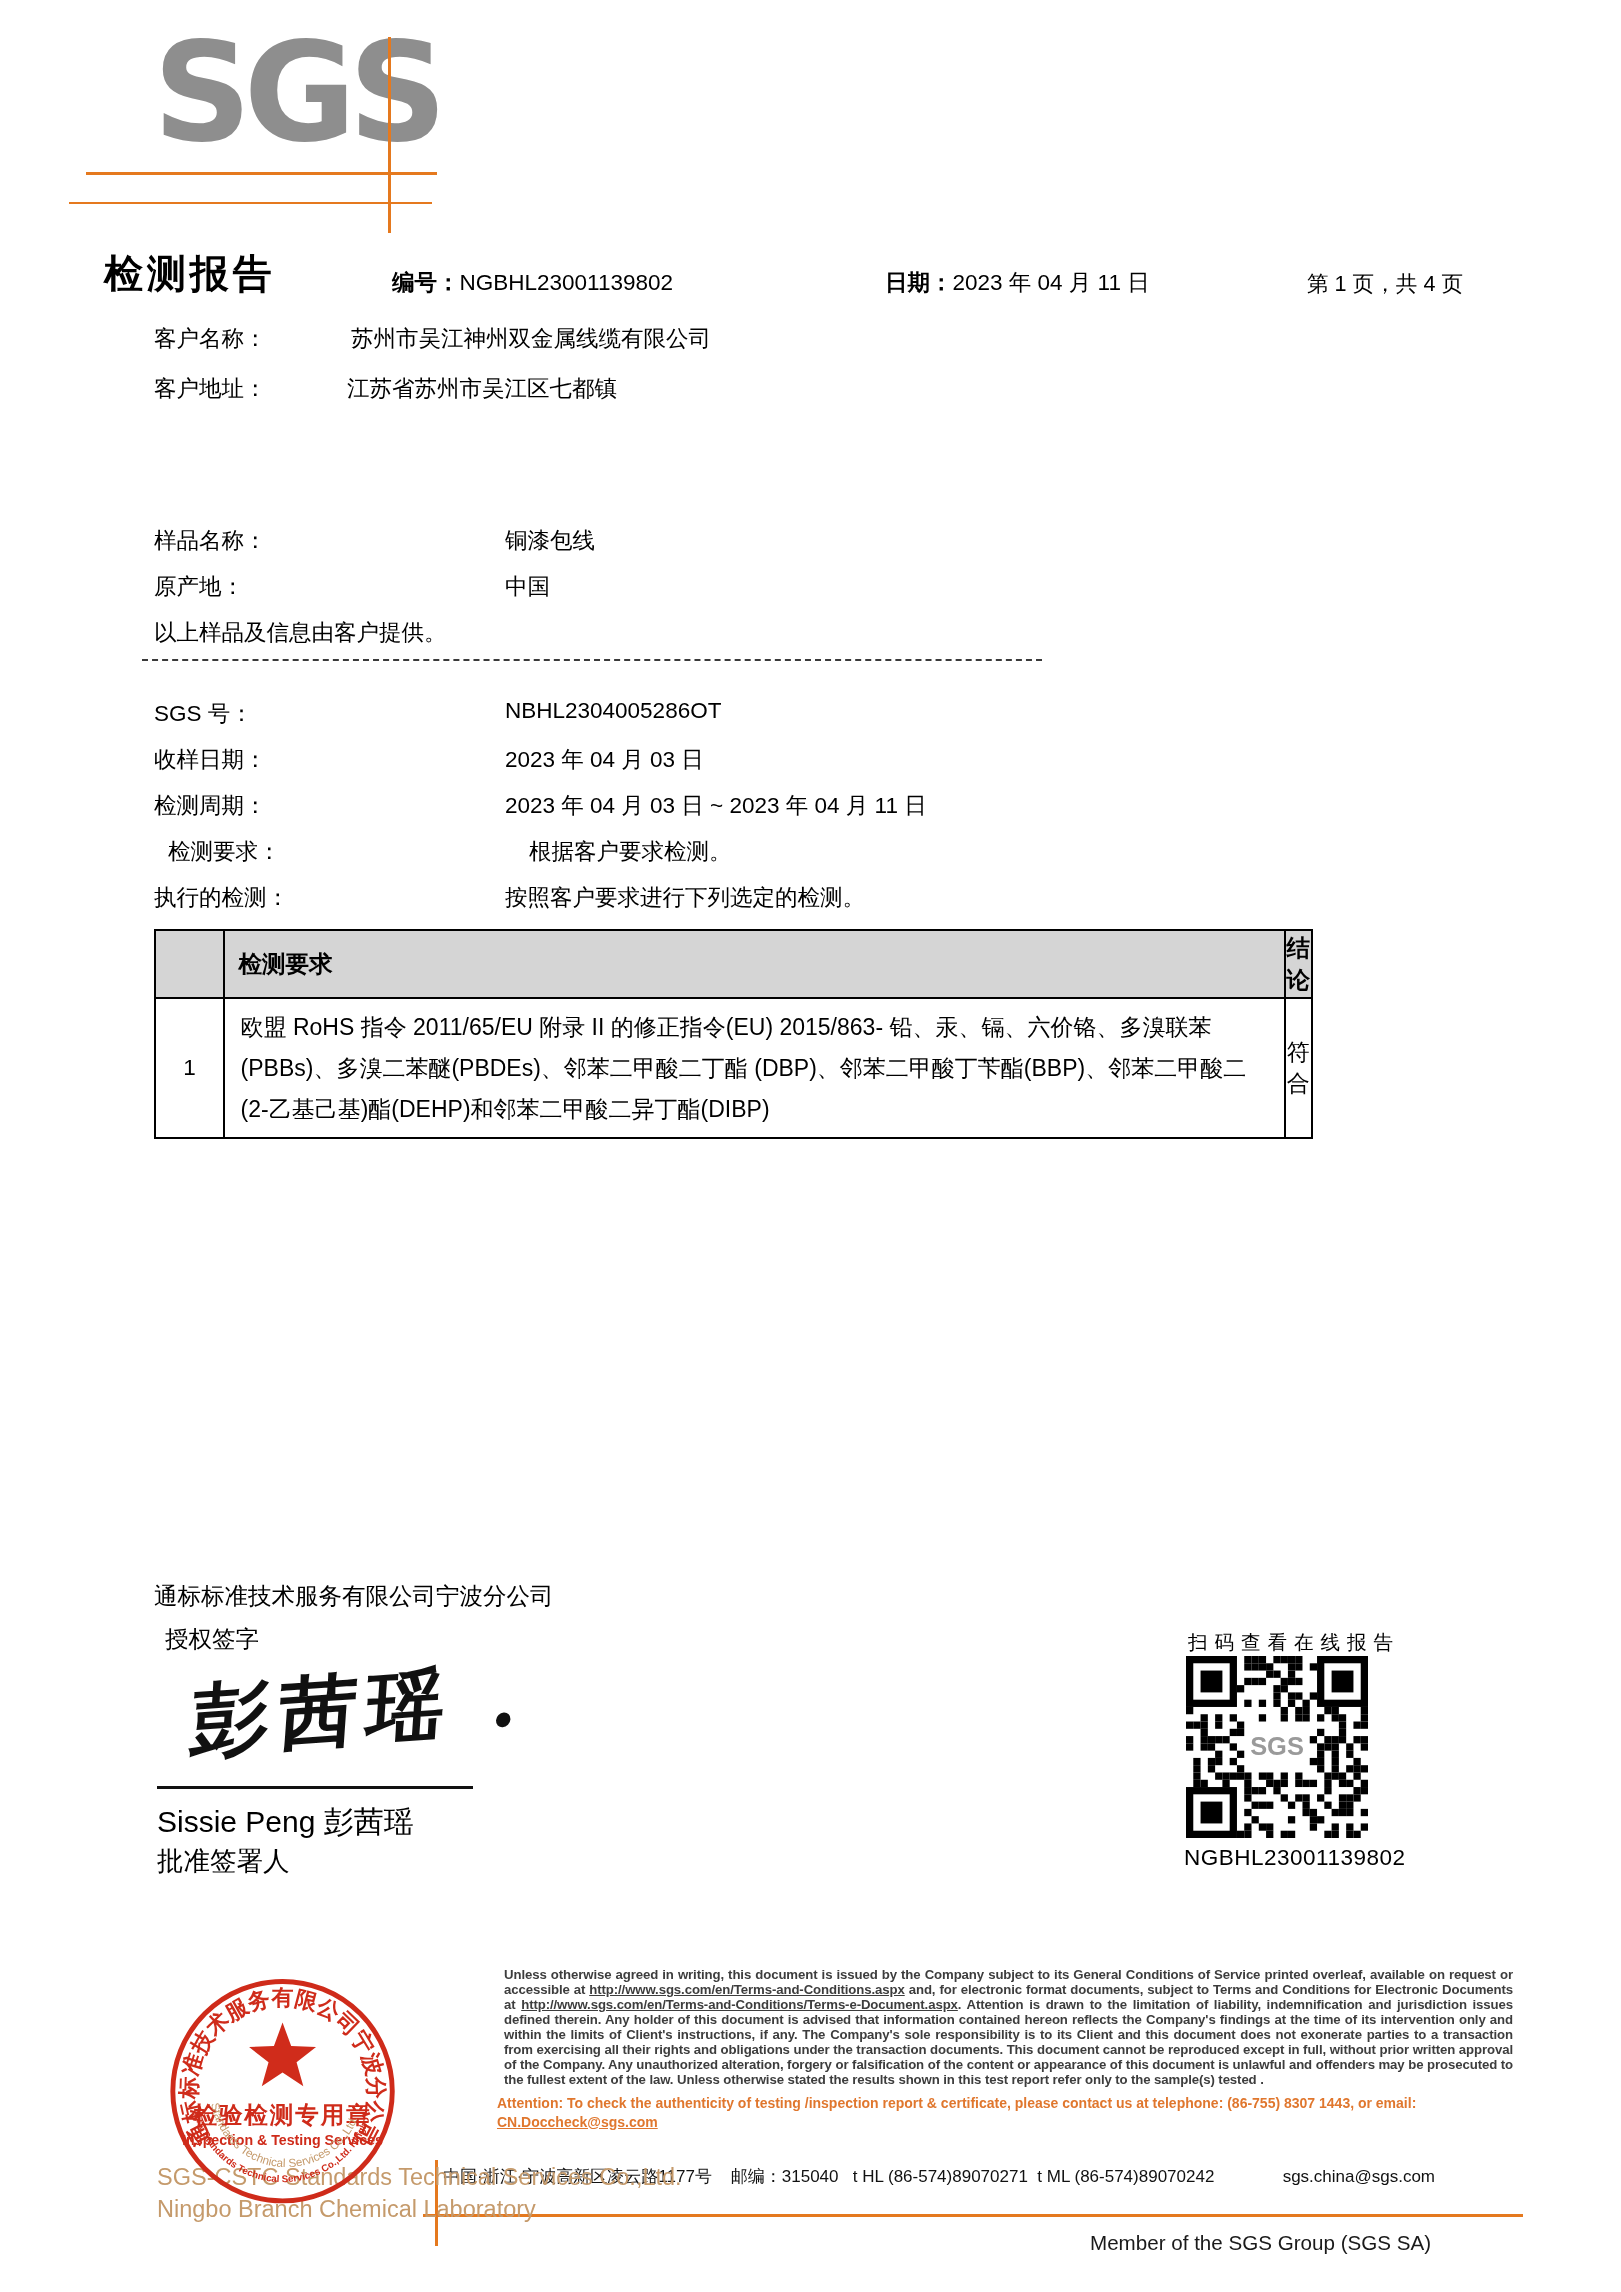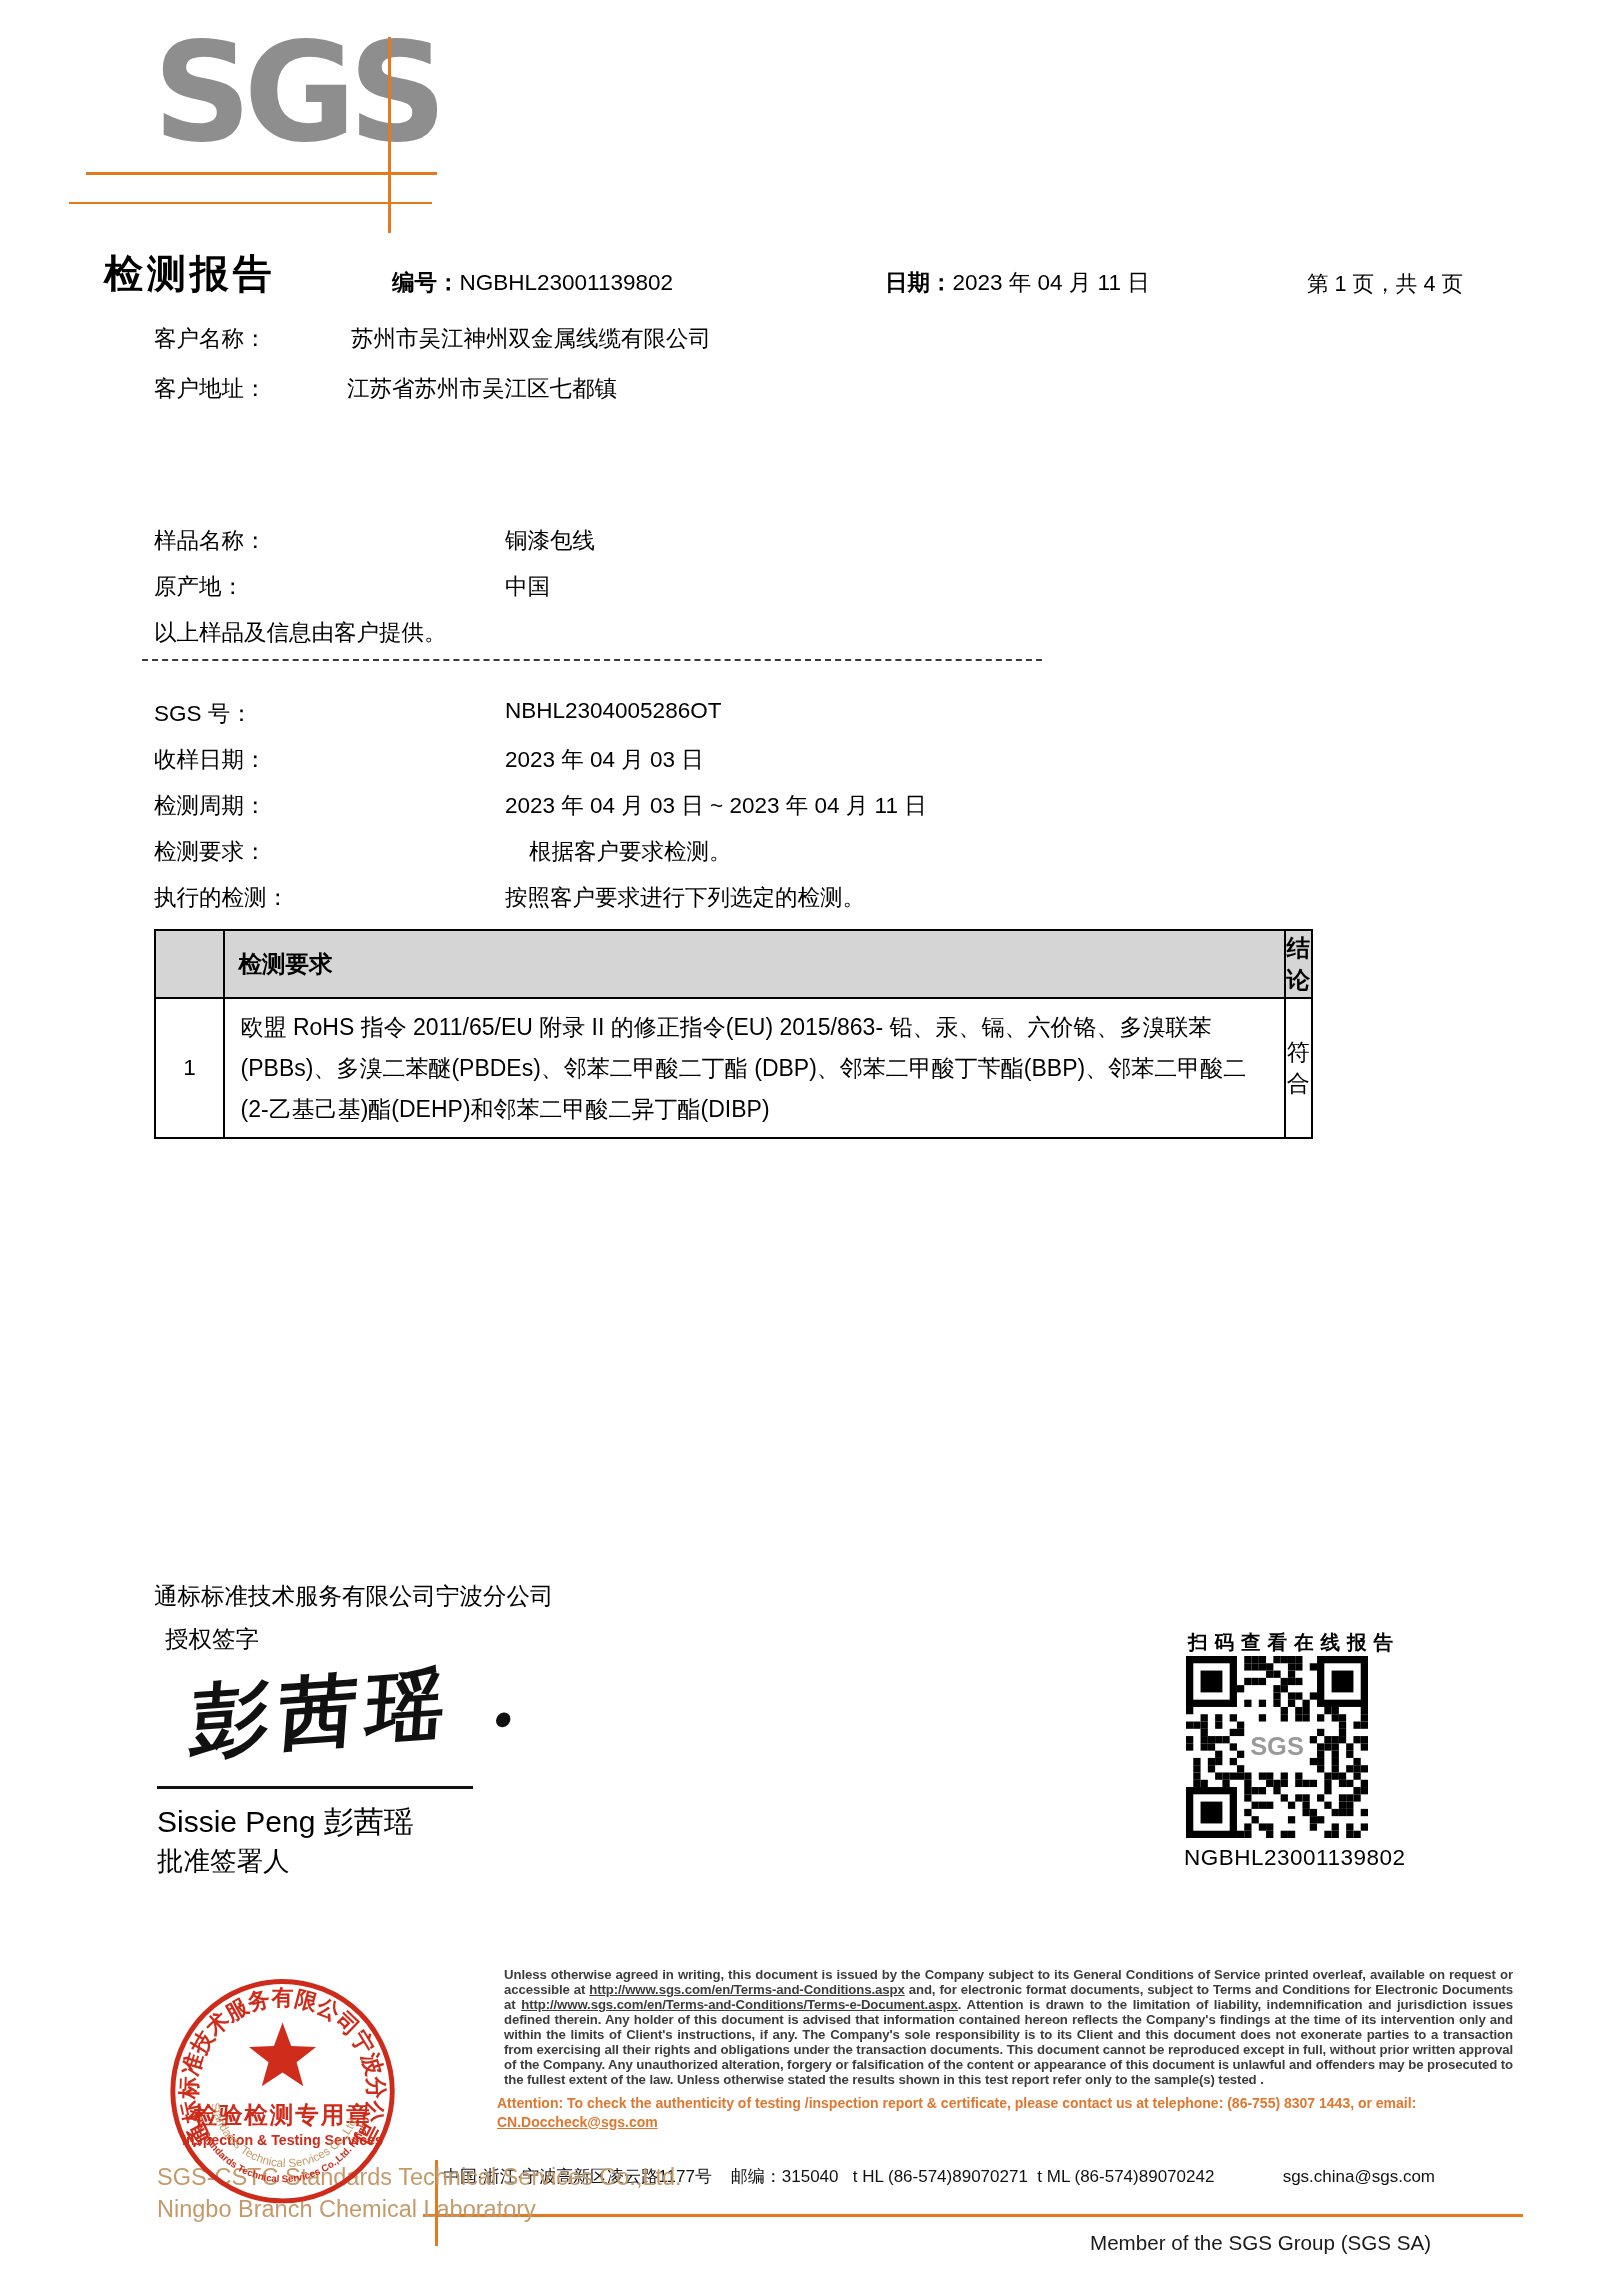--- a/index.html
+++ b/index.html
@@ -43,21 +43,21 @@
   .sig-company{left:154px;top:1580px;font-size:23.5px;}
   .sig-label{left:165px;top:1623px;font-size:23.5px;}
   .sig-hand{left:191px;top:1658px;font-size:78px;font-weight:bold;
     font-family:"DejaVu Serif",serif;transform:rotate(-4deg) skewX(-8deg);
     letter-spacing:9.8px;color:#111;}
   .sig-line{left:157px;top:1786px;width:316px;height:2.9px;background:#111;}
   .sig-name{left:157px;top:1802px;font-size:30px;}
   .sig-title{left:157px;top:1843px;font-size:26.5px;}
 
   
-  .qr-caption{left:1188px;top:1629px;font-size:19.6px;font-weight:bold;letter-spacing:6.9px;white-space:nowrap;}
+  .qr-caption{left:1188px;top:1629px;font-size:19.6px;font-weight:normal;letter-spacing:6.9px;white-space:nowrap;}
   .qr-box{left:1186px;top:1656px;width:182px;height:182px;}
   .qr-text{left:1184px;top:1845px;font-size:22.5px;letter-spacing:0.5px;}
 
   
   .wm1{left:157px;top:2164px;font-size:23.5px;color:#c59a6b;z-index:1;white-space:nowrap;}
   .wm2{left:157px;top:2196px;font-size:23.5px;color:#c59a6b;z-index:1;white-space:nowrap;}
   .stamp{left:116px;top:1946px;width:338px;height:306px;z-index:2;}
 
   
   .foot-text{left:497px;top:1960px;width:1023px;}
@@ -102,21 +102,21 @@
   <div class="abs row-value" style="left:505px;top:571px;">中国</div>
   <div class="abs row-label" style="left:154px;top:617px;">以上样品及信息由客户提供。</div>
   <div class="abs dashline"></div>
 
   <div class="abs row-label" style="left:154px;top:698px;">SGS 号：</div>
   <div class="abs row-value" style="left:505px;top:698px;">NBHL2304005286OT</div>
   <div class="abs row-label" style="left:154px;top:744px;">收样日期：</div>
   <div class="abs row-value" style="left:505px;top:744px;">2023 年 04 月 03 日</div>
   <div class="abs row-label" style="left:154px;top:790px;">检测周期：</div>
   <div class="abs row-value" style="left:505px;top:790px;">2023 年 04 月 03 日 ~ 2023 年 04 月 11 日</div>
-  <div class="abs row-label" style="left:154px;top:836px;">检测要求：</div>
+  <div class="abs row-label" style="left:168px;top:836px;">检测要求：</div>
   <div class="abs row-value" style="left:505px;top:836px;margin-left:24px;">根据客户要求检测。</div>
   <div class="abs row-label" style="left:154px;top:882px;">执行的检测：</div>
   <div class="abs row-value" style="left:505px;top:882px;">按照客户要求进行下列选定的检测。</div>
 
   <table class="result">
     <thead>
       <tr>
         <th></th>
         <th class="h-req">检测要求</th>
         <th class="h-concl">结论</th>

